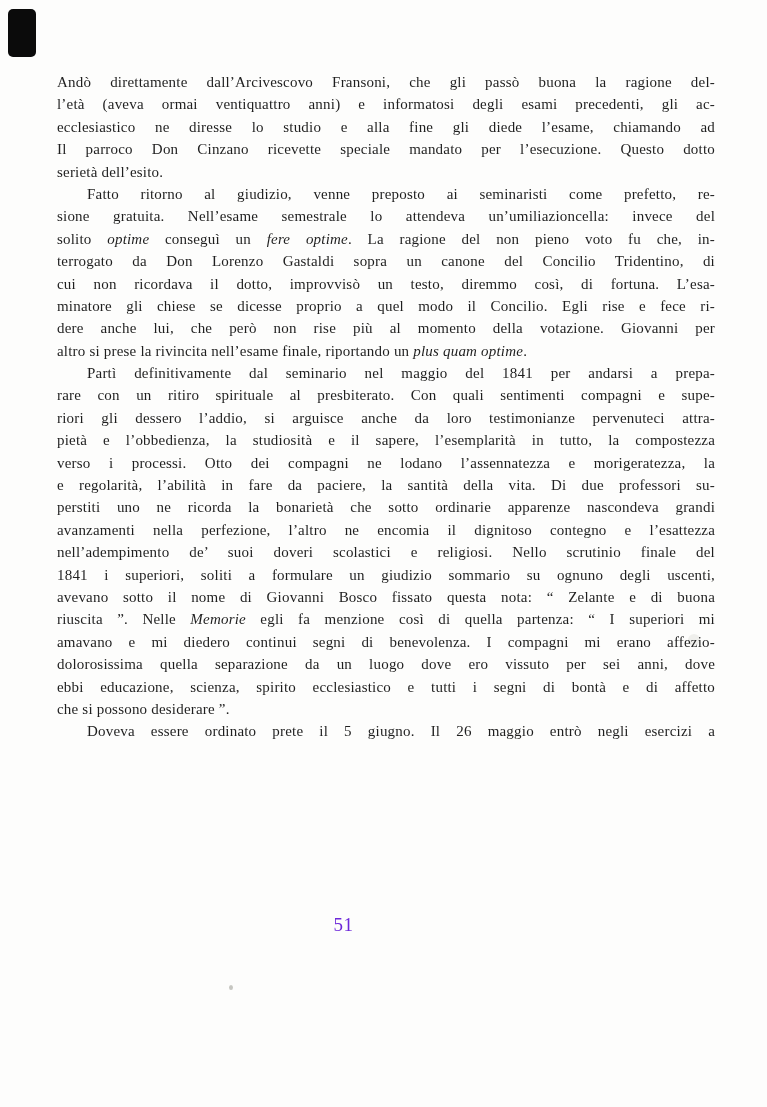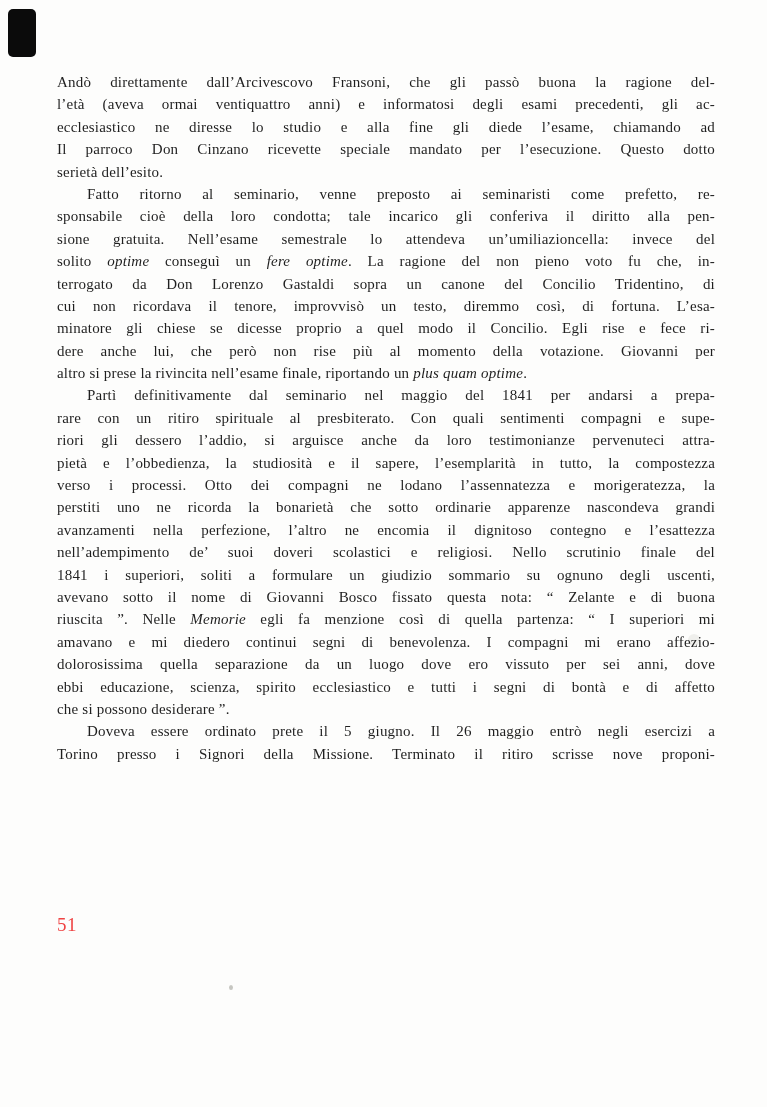--- a/index.html
+++ b/index.html
@@ -35,60 +35,59 @@
     letter-spacing:0.2px;
     text-align:justify;
     text-align-last:justify;
     overflow:visible;
   }
   .line.indent{ text-indent:30px; }
   .line.lastline{ text-align-last:left; }
   .line i{ }
   .page-number{
     position:absolute;left:57px;top:914px;width:573px;
-    text-align:left;
+    text-align:center;
     font-size:19px;
-    color:#ef4444;
+    color:#6d28d9;
     letter-spacing:0.5px;
   }
 </style>
 </head>
 <body>
 
 <div class="page">
   <div class="scan-artifact"></div>
   <div class="speck2"></div>
   <div class="speck1"></div>
   <div class="textblock" id="textblock">
       <div class="line">Andò direttamente dall’Arcivescovo Fransoni, che gli passò buona la ragione del-</div>
       <div class="line">l’età (aveva ormai ventiquattro anni) e informatosi degli esami precedenti, gli ac-</div>
       <div class="line">ecclesiastico ne diresse lo studio e alla fine gli diede l’esame, chiamando ad</div>
       <div class="line">Il parroco Don Cinzano ricevette speciale mandato per l’esecuzione. Questo dotto</div>
       <div class="line lastline">serietà dell’esito.</div>
-      <div class="line indent">Fatto ritorno al seminario, venne preposto ai seminaristi come prefetto, re-</div>
-      <div class="line">sponsabile cioè della loro condotta; tale incarico gli conferiva il diritto alla pen-</div>
+      <div class="line indent">Fatto ritorno al giudizio, venne preposto ai seminaristi come prefetto, re-</div>
       <div class="line">sione gratuita. Nell’esame semestrale lo attendeva un’umiliazioncella: invece del</div>
       <div class="line">solito <i>optime</i> conseguì un <i>fere optime</i>. La ragione del non pieno voto fu che, in-</div>
       <div class="line">terrogato da Don Lorenzo Gastaldi sopra un canone del Concilio Tridentino, di</div>
-      <div class="line">cui non ricordava il tenore, improvvisò un testo, diremmo così, di fortuna. L’esa-</div>
+      <div class="line">cui non ricordava il dotto, improvvisò un testo, diremmo così, di fortuna. L’esa-</div>
       <div class="line">minatore gli chiese se dicesse proprio a quel modo il Concilio. Egli rise e fece ri-</div>
       <div class="line">dere anche lui, che però non rise più al momento della votazione. Giovanni per</div>
       <div class="line lastline">altro si prese la rivincita nell’esame finale, riportando un <i>plus quam optime</i>.</div>
       <div class="line indent">Partì definitivamente dal seminario nel maggio del 1841 per andarsi a prepa-</div>
       <div class="line">rare con un ritiro spirituale al presbiterato. Con quali sentimenti compagni e supe-</div>
       <div class="line">riori gli dessero l’addio, si arguisce anche da loro testimonianze pervenuteci attra-</div>
       <div class="line">pietà e l’obbedienza, la studiosità e il sapere, l’esemplarità in tutto, la compostezza</div>
       <div class="line">verso i processi. Otto dei compagni ne lodano l’assennatezza e morigeratezza, la</div>
+      <div class="line">e regolarità, l’abilità in fare da paciere, la santità della vita. Di due professori su-</div>
       <div class="line">perstiti uno ne ricorda la bonarietà che sotto ordinarie apparenze nascondeva grandi</div>
       <div class="line">avanzamenti nella perfezione, l’altro ne encomia il dignitoso contegno e l’esattezza</div>
       <div class="line">nell’adempimento de’ suoi doveri scolastici e religiosi. Nello scrutinio finale del</div>
       <div class="line">1841 i superiori, soliti a formulare un giudizio sommario su ognuno degli uscenti,</div>
       <div class="line">avevano sotto il nome di Giovanni Bosco fissato questa nota: “ Zelante e di buona</div>
       <div class="line">riuscita ”. Nelle <i>Memorie</i> egli fa menzione così di quella partenza: “ I superiori mi</div>
       <div class="line">amavano e mi diedero continui segni di benevolenza. I compagni mi erano affezio-</div>
       <div class="line">dolorosissima quella separazione da un luogo dove ero vissuto per sei anni, dove</div>
       <div class="line">ebbi educazione, scienza, spirito ecclesiastico e tutti i segni di bontà e di affetto</div>
       <div class="line lastline">che si possono desiderare ”.</div>
       <div class="line indent">Doveva essere ordinato prete il 5 giugno. Il 26 maggio entrò negli esercizi a</div>
-      <div class="line">Torino presso i Signori della Missione. Terminato il ritiro scrisse nove proponi-</div>
     </div>
   <div class="page-number">51</div>
 </div>
 
 </body></html>

